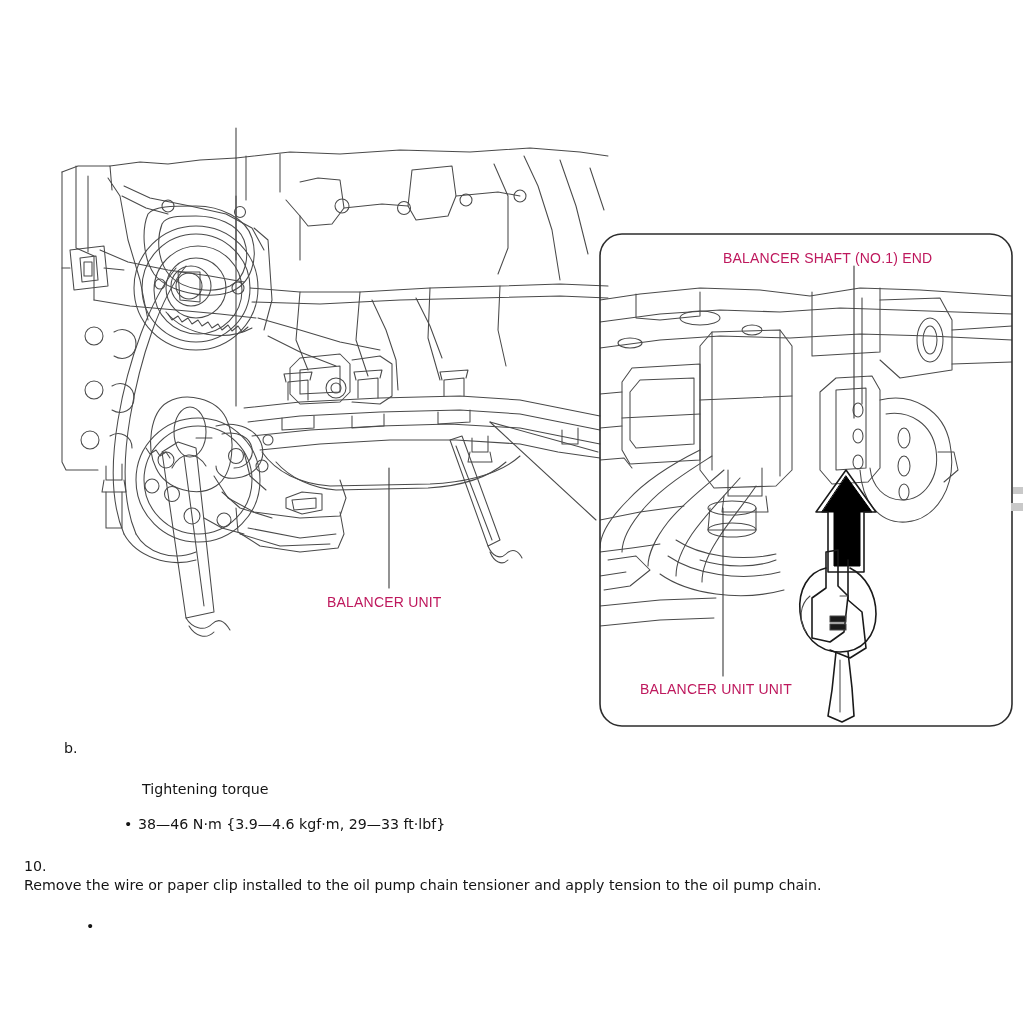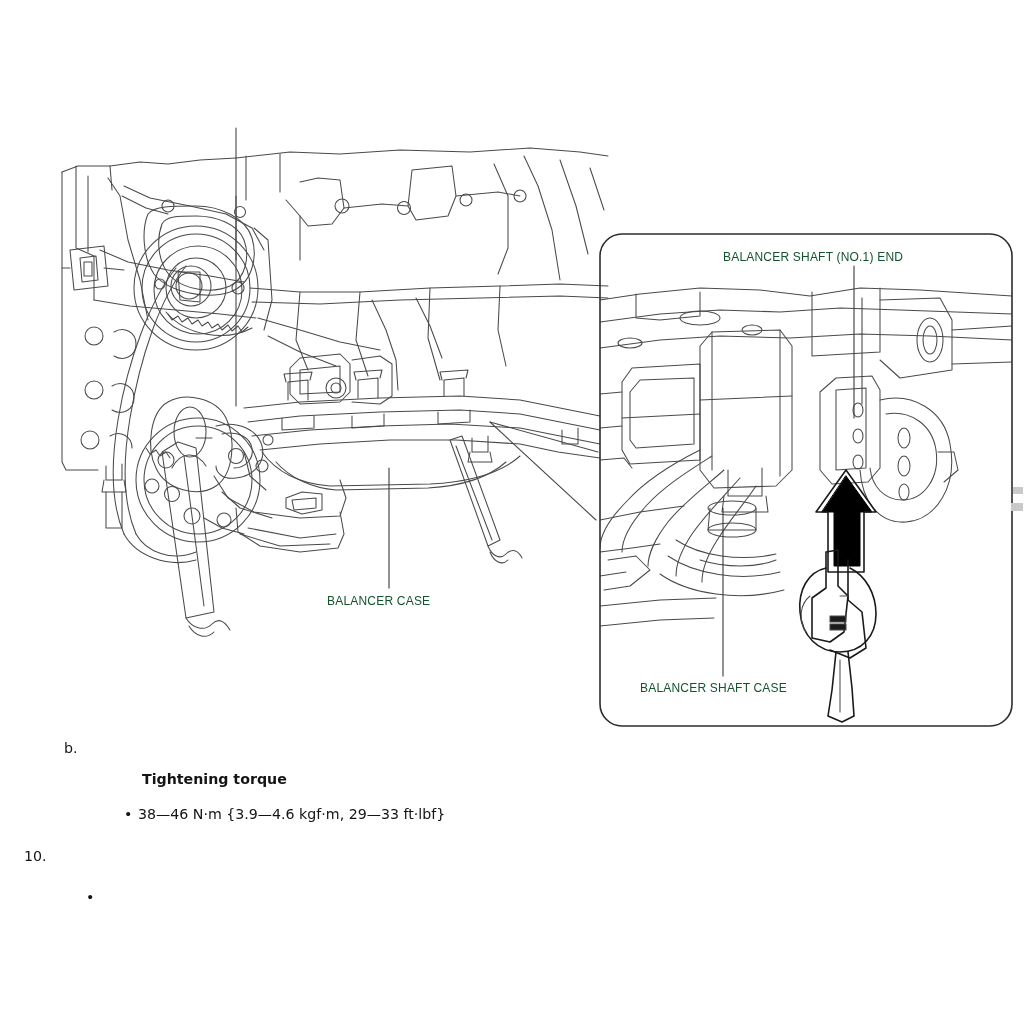--- a/index.html
+++ b/index.html
@@ -33,44 +33,44 @@
   #figure svg {
     display: block;
     width: 1024px;
     height: 740px;
   }
 
   
   .diagram-label {
     position: absolute;
     font-family: "Liberation Sans", "DejaVu Sans", sans-serif;
-    font-size: 12px;
+    font-size: 14px;
     letter-spacing: 0.2px;
-    color: #14532d;
+    color: #be185d;
     white-space: nowrap;
   }
   #label-balancer-unit      { left: 327px; top: 594px; }
   #label-balancer-shaft-end { left: 723px; top: 250px; }
   #label-balancer-unit-case { left: 640px; top: 681px; }
 
   
   #body-text {
     position: absolute;
     left: 0;
     top: 735px;
     width: 1024px;
   }
   .txt-row {
     position: relative;
     font-size: 14.2px;
     line-height: 1.35;
     color: #141414;
   }
   .txt-step-b   { margin-left: 64px;  margin-top: 4px; }
-  .txt-heading  { margin-left: 142px; margin-top: 12px; font-weight: bold; }
+  .txt-heading  { margin-left: 142px; margin-top: 22px; font-weight: normal; }
   .txt-bullet-1 { margin-left: 124px; margin-top: 16px; }
   .txt-step-10  { margin-left: 24px;  margin-top: 22px; flex-direction: column; }
   .txt-bullet-2 { margin-left: 86px;  margin-top: 22px; }
 
   .bullet-dot {
     display: inline-block;
     width: 14px;
     color: #141414;
   }
   .step-num {
@@ -374,45 +374,46 @@
           <path d="M830 616 L846 616 L846 622 L830 622 Z" fill="#1a1a1a"></path>
           <path d="M830 624 L846 624 L846 630 L830 630 Z" fill="#1a1a1a"></path>
           <path d="M836 652 L832 690 L828 716 L842 722 L854 716 L852 688 L848 652" stroke="#1a1a1a" stroke-width="1.6"></path>
           <path d="M840 660 L840 712"></path>
         </g>
       </g>
 
       <rect x="600" y="234" width="412" height="492" rx="22" ry="22" fill="none" stroke="#2d2d2d" stroke-width="1.6"></rect>
     </svg>
 
-    <div class="diagram-label" id="label-balancer-unit">BALANCER CASE</div>
+    <div class="diagram-label" id="label-balancer-unit">BALANCER UNIT</div>
 
     <div class="diagram-label" id="label-balancer-shaft-end">BALANCER SHAFT (NO.1) END</div>
 
-    <div class="diagram-label" id="label-balancer-unit-case">BALANCER SHAFT CASE</div>
+    <div class="diagram-label" id="label-balancer-unit-case">BALANCER UNIT UNIT</div>
   </div>
 
   <div class="edge-mark" id="edge-mark-1"></div>
   <div class="edge-mark" id="edge-mark-2"></div>
 
   <div id="body-text">
 
     <div class="txt-row txt-step-b step-line">
       <span class="step-num">b.</span>
     </div>
 
     <div class="txt-row txt-heading">Tightening torque</div>
 
     <div class="txt-row txt-bullet-1 bullet-line">
       <span class="bullet-dot">•</span>
       <span>38—46 N·m {3.9—4.6 kgf·m, 29—33 ft·lbf}</span>
     </div>
 
     <div class="txt-row txt-step-10 step-line">
       <span class="step-num">10.</span>
+      <span>Remove the wire or paper clip installed to the oil pump chain tensioner and apply tension to the oil pump chain.</span>
     </div>
 
     <div class="txt-row txt-bullet-2 bullet-line">
       <span class="bullet-dot">•</span>
     </div>
 
   </div>
 
 </div>
 

